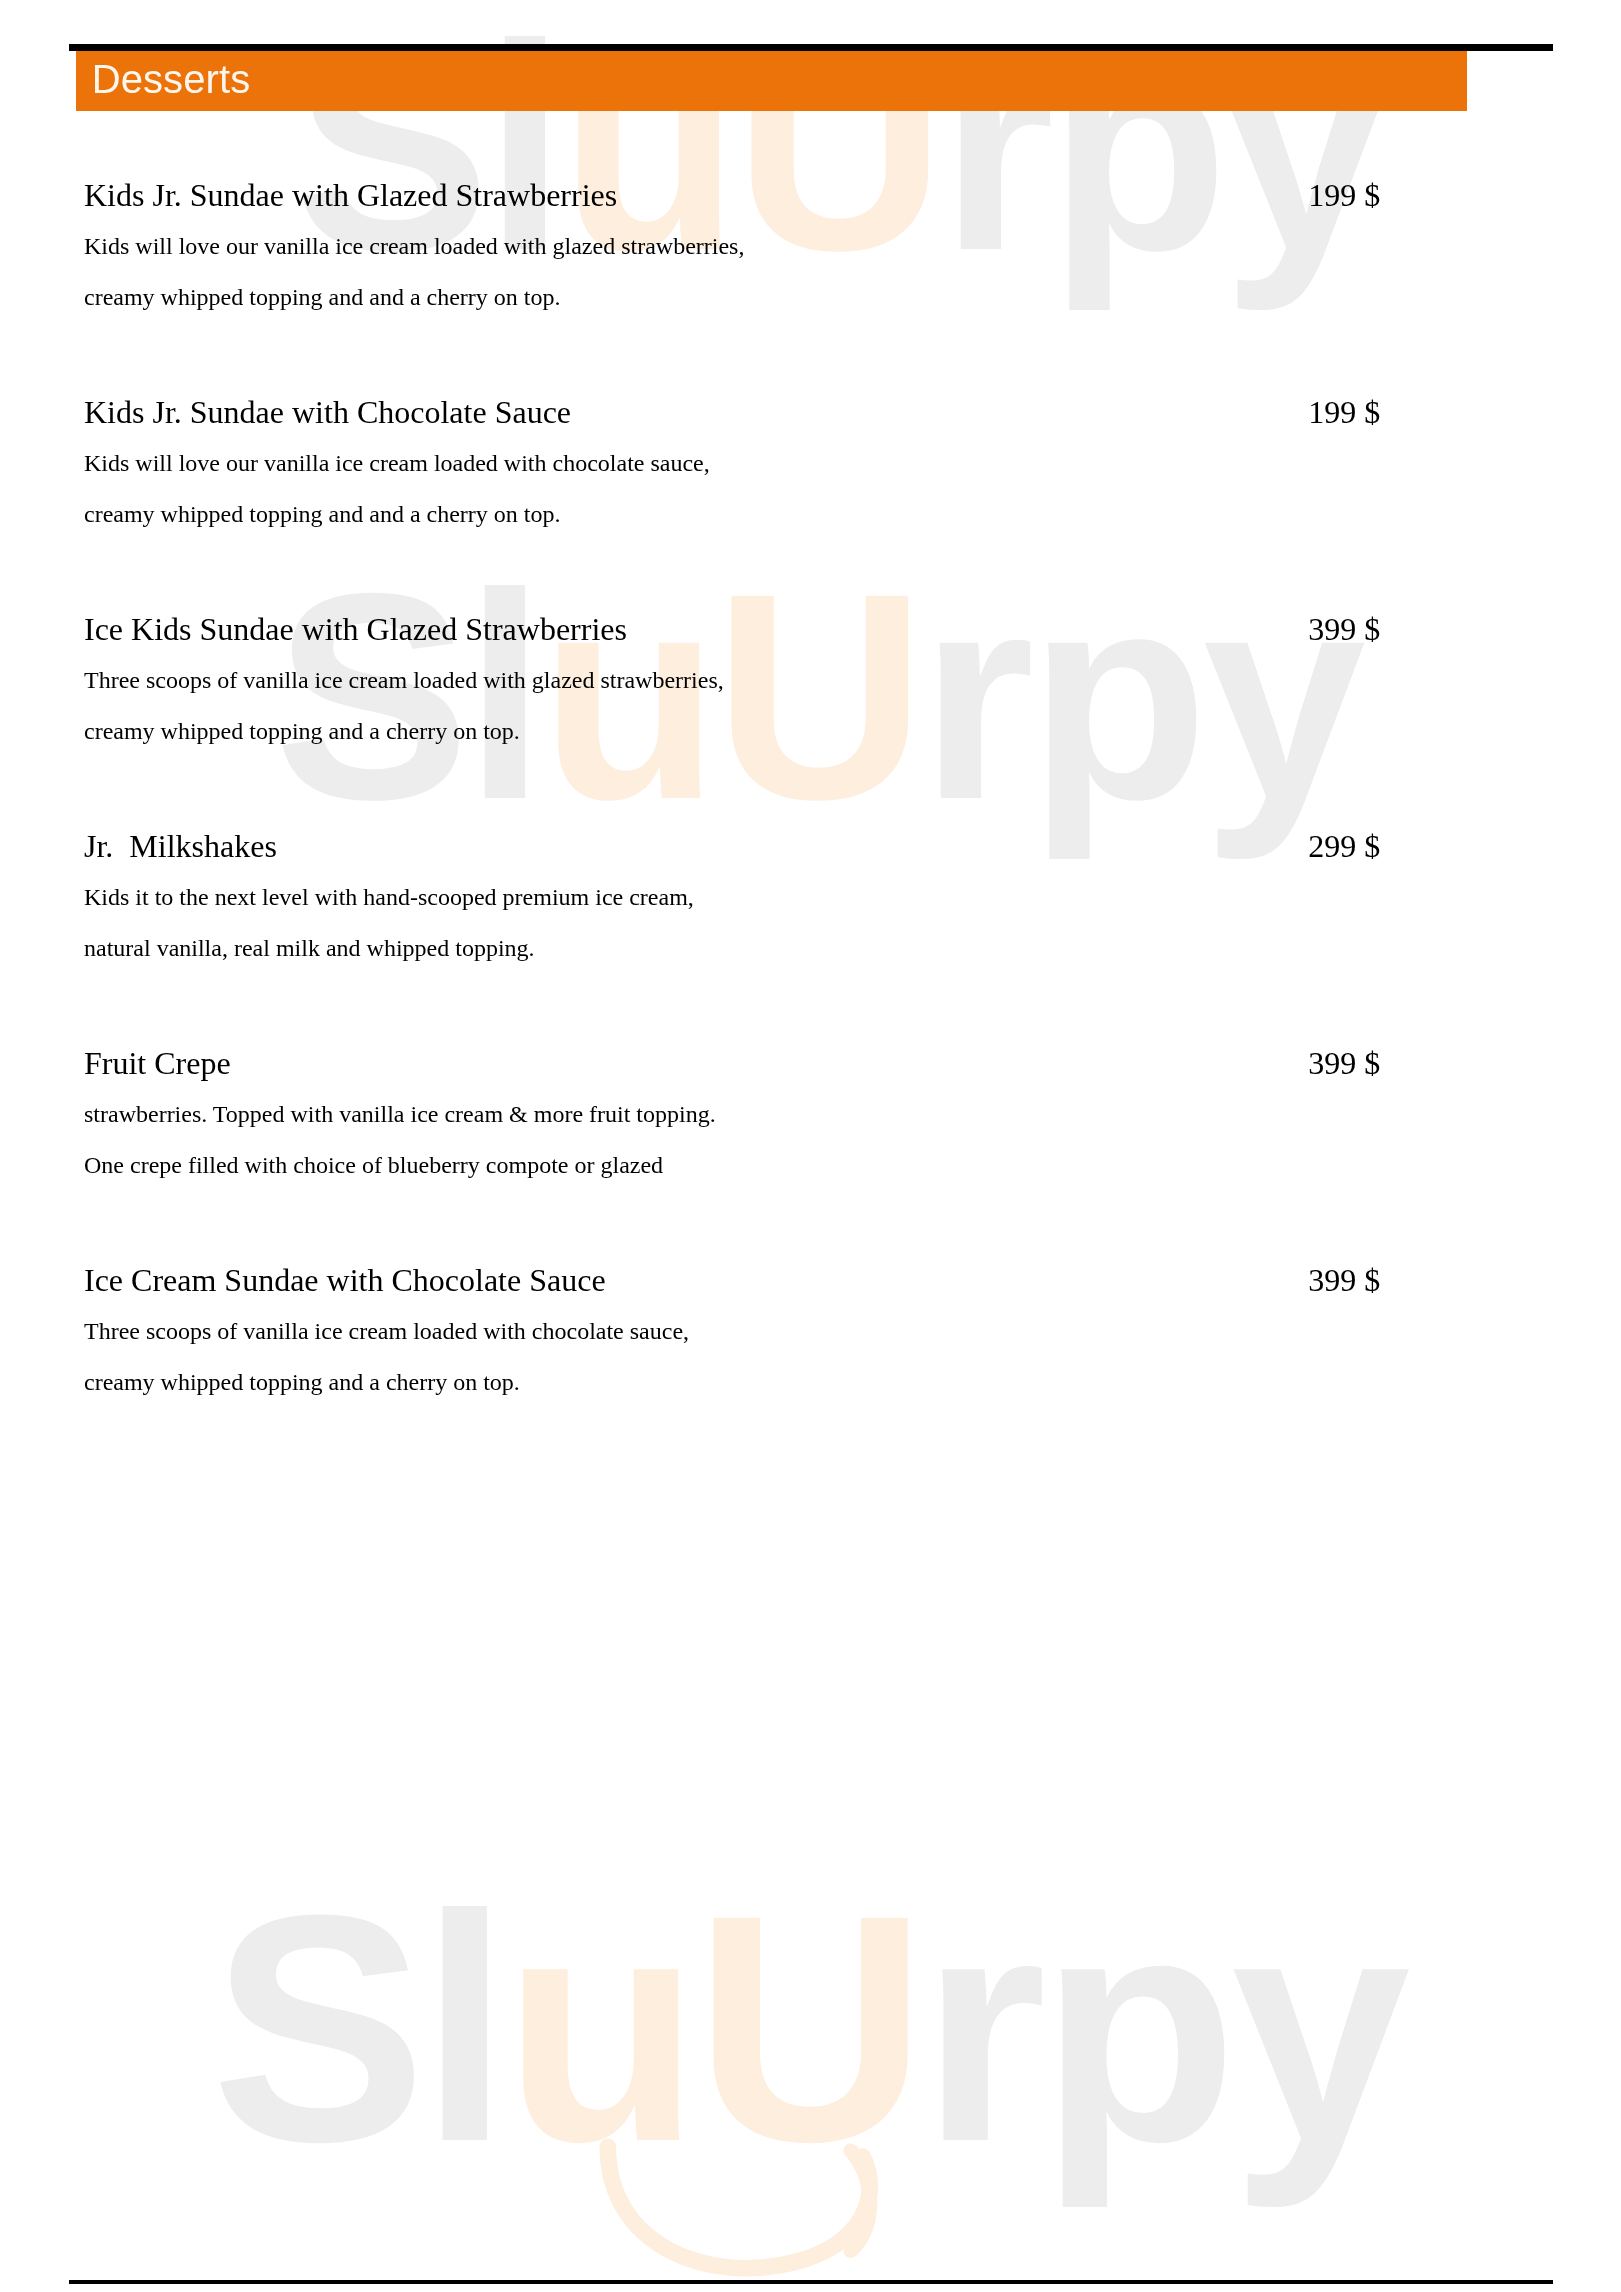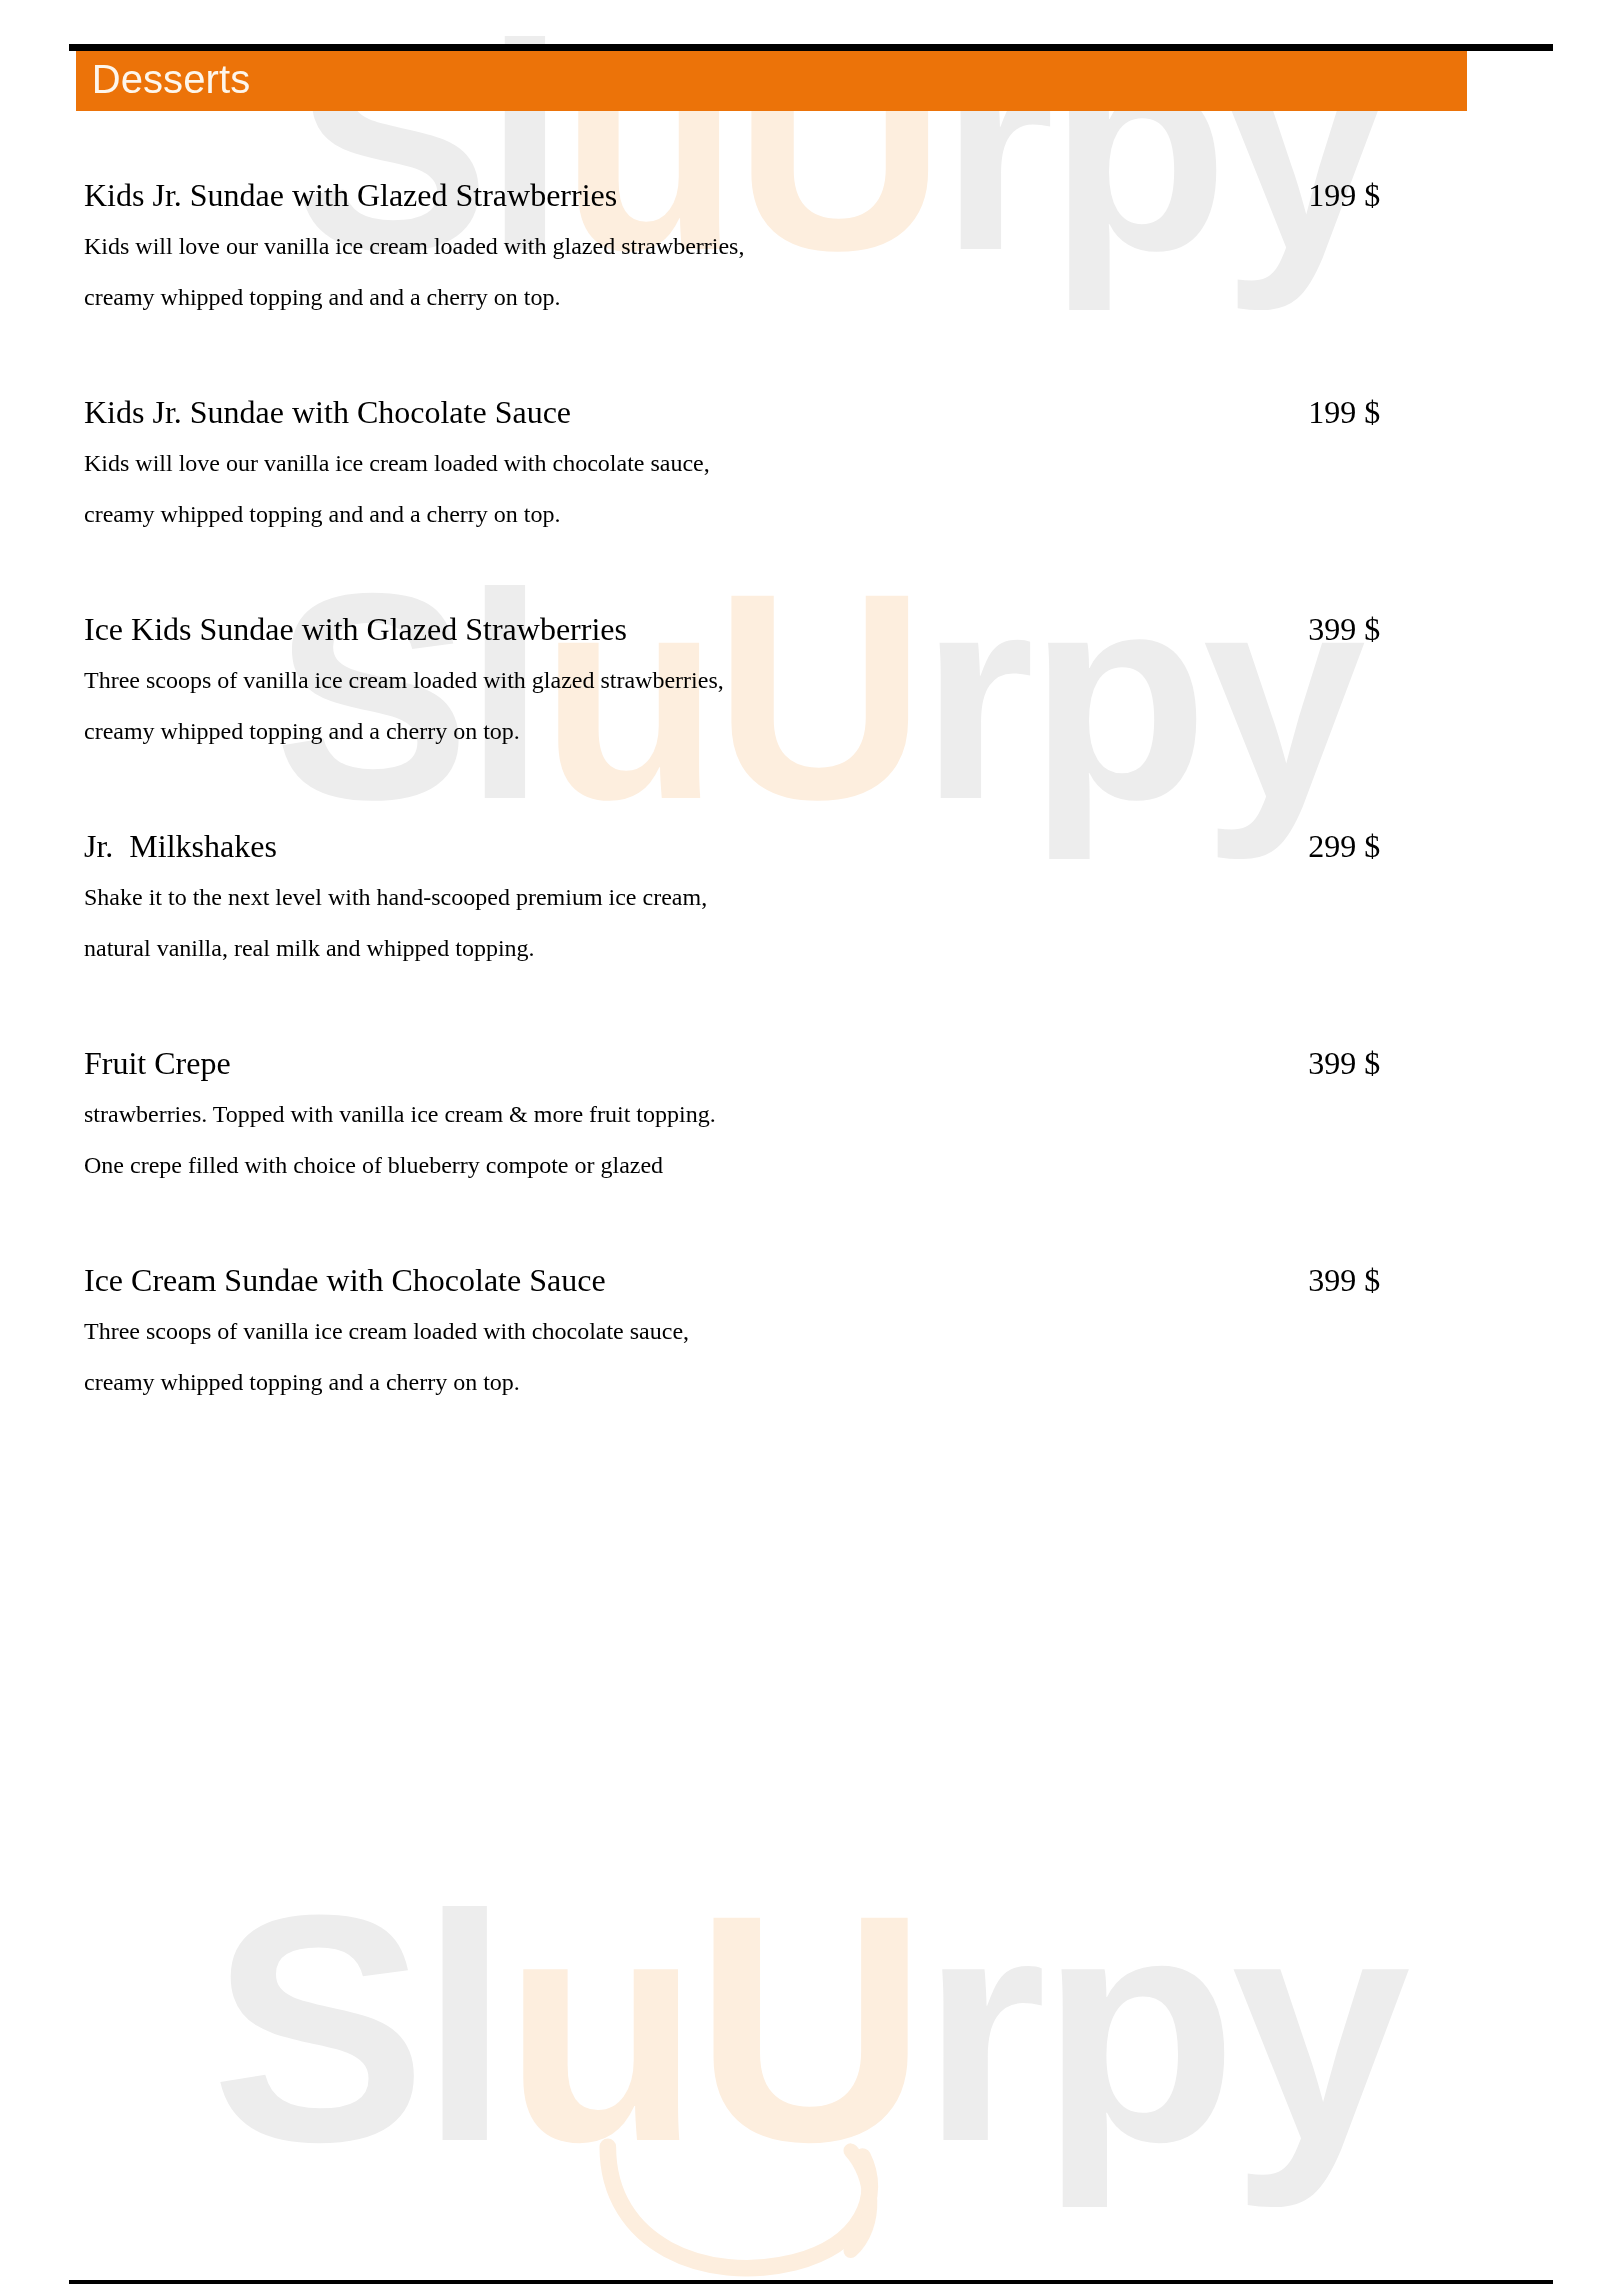--- a/index.html
+++ b/index.html
@@ -194,21 +194,21 @@
         <span class="dline">creamy whipped topping and a cherry on top.</span>
       </div>
     </div>
 
     <div class="menu-item">
       <div class="item-head">
         <div class="item-name">Jr.  Milkshakes</div>
         <div class="item-price">299 $</div>
       </div>
       <div class="item-desc">
-        <span class="dline">Shake it to the next level with hand-scooped premium ice cream,</span>
+        <span class="dline">Kids it to the next level with hand-scooped premium ice cream,</span>
         <span class="dline">natural vanilla, real milk and whipped topping.</span>
       </div>
     </div>
 
     <div class="menu-item">
       <div class="item-head">
         <div class="item-name">Fruit Crepe</div>
         <div class="item-price">399 $</div>
       </div>
       <div class="item-desc">

